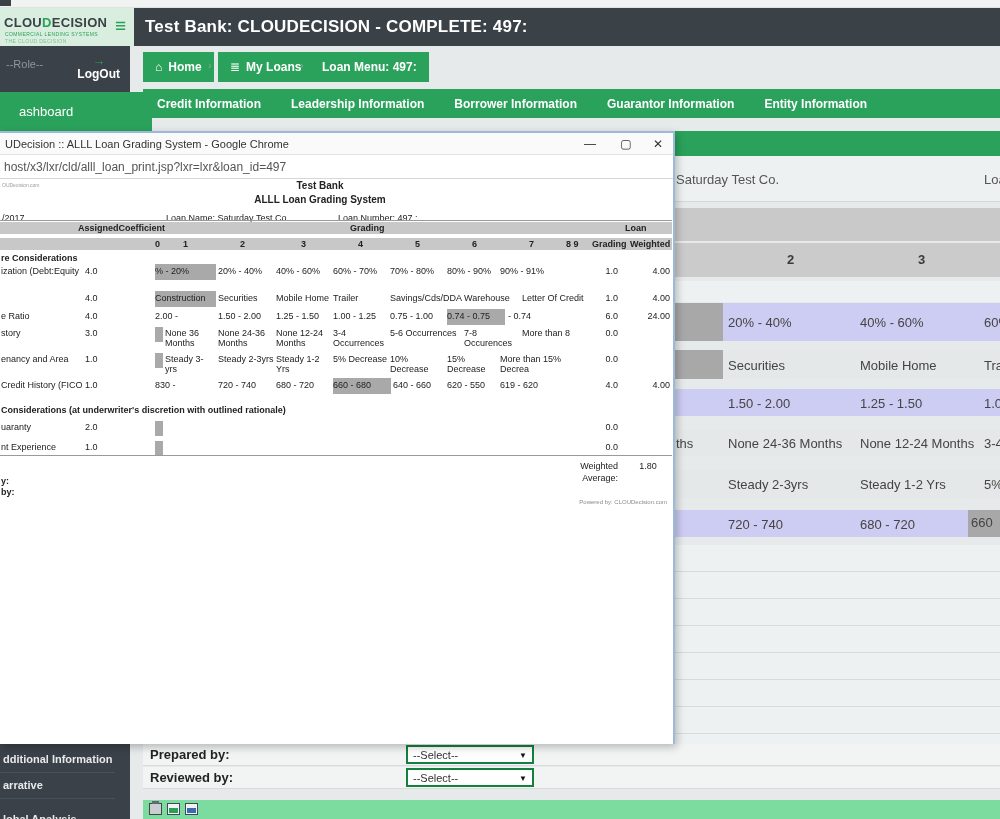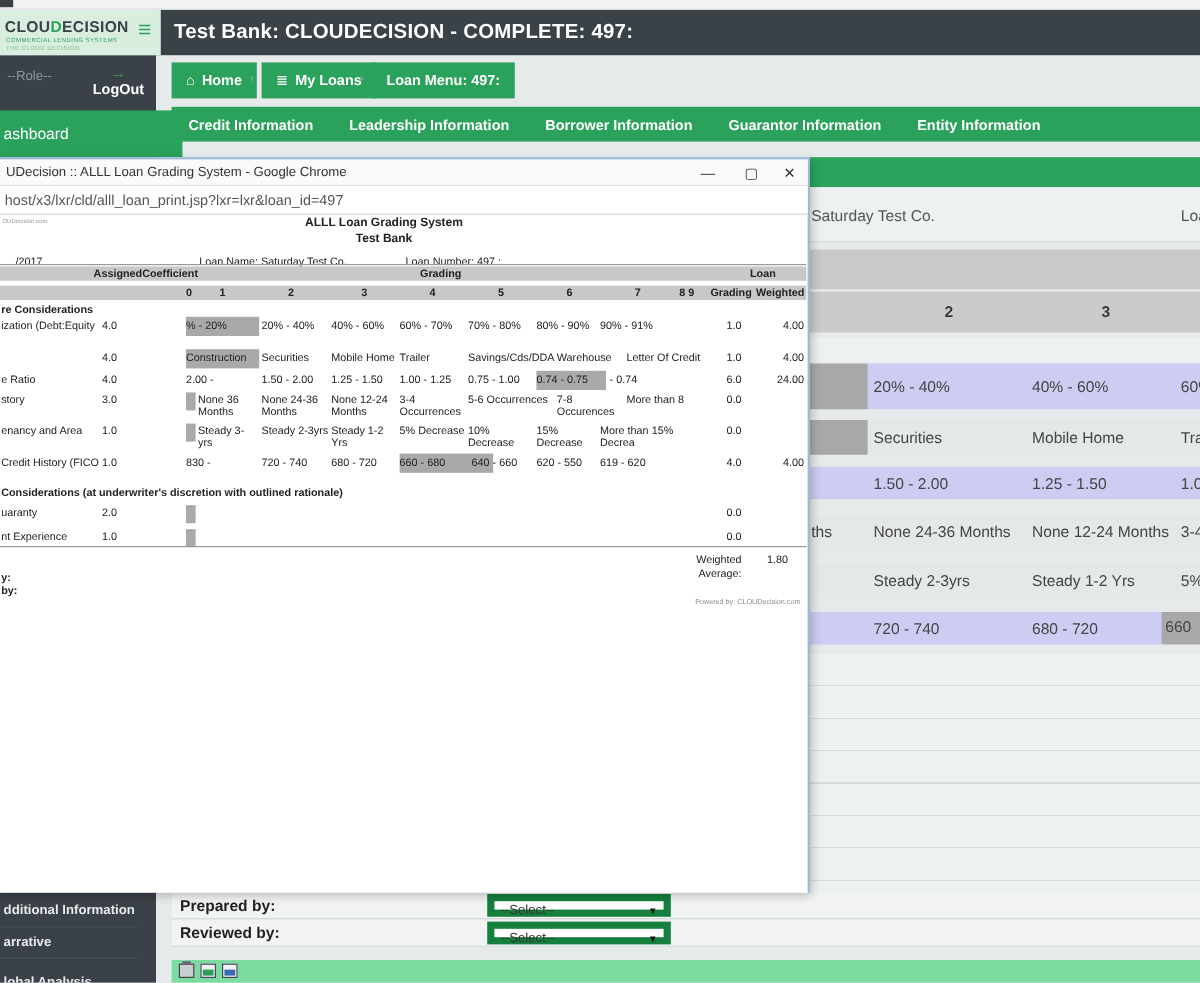--- a/index.html
+++ b/index.html
@@ -22,21 +22,21 @@
   .logo .brand b { color:#2aa25b; }
   .logo .tag { position:absolute; left:5px; font-size:5px; color:#2aa25b; letter-spacing:.4px; }
   .logo .t1 { top:23px; } .logo .t2 { top:30px; color:#7fbf98; }
   .logo .burger { position:absolute; right:8px; top:8px; color:#2aa25b; font-size:19px; font-weight:bold; line-height:1; cursor:pointer; }
 
   
   .side-top { left:0; top:46px; width:130px; height:773px; background:#3b4148; z-index:4; }
   .role { position:absolute; left:6px; top:12px; color:#8e979e; font-size:11px; }
   .logout { position:absolute; right:10px; top:8px; text-align:center; color:#fff; font-size:12px; font-weight:bold; cursor:pointer; }
   .logout .ico { display:block; color:#2aa25b; font-size:13px; font-weight:bold; height:13px; line-height:13px; }
-  .nav-active { position:absolute; left:0; top:46px; width:152px; height:39px; background:#2aa25b; color:#fff; font-size:13px; line-height:39px; padding-left:3px; cursor:pointer; }
+  .nav-active { position:absolute; left:0; top:46px; width:152px; height:39px; background:#2aa25b; color:#fff; font-size:13px; line-height:39px; padding-left:19px; cursor:pointer; }
   .side-bottom-item { position:absolute; left:0; width:115px; color:#e8eaec; font-size:11px; font-weight:bold; padding:7px 0 7px 3px; border-bottom:1px solid #4a5056; cursor:pointer; }
 
   
   .crumbbar { left:130px; top:46px; width:870px; height:43px; background:#e7eaea; z-index:3; }
   .crumb { position:absolute; top:6px; height:30px; background:#2aa25b; color:#fff; font-size:12px; font-weight:bold; line-height:30px; padding:0 12px; cursor:pointer; }
   .crumb .ci { margin-right:6px; font-weight:normal; }
   .chev { position:absolute; top:13px; color:#9aa0a4; font-size:11px; }
 
   
   .tabbar { left:143px; top:89px; width:857px; height:29px; background:#2aa25b; z-index:3; display:flex; align-items:center; padding-left:14px; }
@@ -54,21 +54,21 @@
   .bgrow { position:absolute; left:143px; width:857px; font-size:13px; color:#444; }
   .bgrow span { position:absolute; top:50%; transform:translateY(-50%); white-space:nowrap; }
   .lav { background:#cdccf2; } .gry { background:#e5e8e8; } .lt { background:#eef1f1; }
   .grayblock { position:absolute; background:#a8a8a8; }
   .stripes { position:absolute; left:143px; top:545px; width:857px; height:199px;
     background:repeating-linear-gradient(180deg,#eef1f1 0 26px,#d8dbdb 26px 27px); }
 
   
   .formrow { position:absolute; left:143px; width:857px; height:22px; background:#f2f4f4; border-bottom:1px solid #d8dbdb; }
   .formrow .lbl { position:absolute; left:7px; top:3px; font-size:13px; font-weight:bold; color:#222; }
-  .selbox { position:absolute; left:263px; top:1px; width:153px; height:19px; background:#fff; border:6px solid #15803d; font-size:11px; color:#333; line-height:17px; padding-left:5px; cursor:pointer; }
+  .selbox { position:absolute; left:263px; top:1px; width:128px; height:19px; background:#fff; border:2px solid #15803d; font-size:11px; color:#333; line-height:17px; padding-left:5px; cursor:pointer; }
   .selbox .car { position:absolute; right:5px; top:0; font-size:8px; color:#111; line-height:17px; }
   .footgreen { position:absolute; left:143px; top:800px; width:857px; height:19px; background:#7cdb9e; }
   .ficon { position:absolute; top:3px; width:13px; height:12px; cursor:pointer; }
   .ic-print { background:#c9ced1; border:1px solid #444; }
   .ic-print::before { content:""; position:absolute; left:2px; top:-3px; width:7px; height:3px; background:#667; }
   .ic-doc { background:#f2f2f2; border:1px solid #446; }
   .ic-doc::before { content:""; position:absolute; left:1px; bottom:1px; width:9px; height:5px; }
   .ic-xls::before { background:#2e9e57; } .ic-dat::before { background:#3a6ab0; }
 
   
@@ -231,25 +231,25 @@
       <span class="wbtn" style="left:582px">—</span>
       <span class="wbtn" style="left:618px">▢</span>
       <span class="wbtn" style="left:650px">✕</span>
     </div>
     <div class="purlbar">
       <span class="purl">host/x3/lxr/cld/alll_loan_print.jsp?lxr=lxr&amp;loan_id=497</span>
     </div>
 
     <span class="pwm">OUDecision.com</span>
     <div class="phead">
+      <div>Test Bank</div>
       <div>ALLL Loan Grading System</div>
-      <div>Test Bank</div>
     </div>
     <div class="pmeta">
-      <span style="left:13px">/2017</span>
+      <span style="left:2px">/2017</span>
       <span style="left:166px">Loan Name: Saturday Test Co.</span>
       <span style="left:338px">Loan Number: 497 :</span>
     </div>
 
     <div class="sepline" style="top:87px"></div>
     <div class="hband" style="top:89px">
       <span style="left:78px">AssignedCoefficient</span>
       <span style="left:350px">Grading</span>
       <span style="left:625px">Loan</span>
     </div>
@@ -337,21 +337,21 @@
       <span class="pv pv7" style="left:500px;width:70px">More than 15% Decrea</span>
       <span class="pg">0.0</span>
     </div>
 
     <div class="prow" style="top:245px">
       <span class="pl">Credit History (FICO</span>
       <span class="pc">1.0</span>
       <span class="pv" style="left:155px">830 -</span>
       <span class="pv" style="left:218px">720 - 740</span>
       <span class="pv" style="left:276px">680 - 720</span>
-      <span class="pv sel" style="left:333px;width:78px">660 - 680</span>
+      <span class="pv sel" style="left:333px;width:58px">660 - 680</span>
       <span class="pv" style="left:393px">640 - 660</span>
       <span class="pv" style="left:447px">620 - 550</span>
       <span class="pv pv7" style="left:500px">619 - 620</span>
       <span class="pg">4.0</span>
       <span class="pw">4.00</span>
     </div>
 
     <div class="psec" style="top:272px">Considerations (at underwriter's discretion with outlined rationale)</div>
 
     <div class="prow" style="top:287px">

